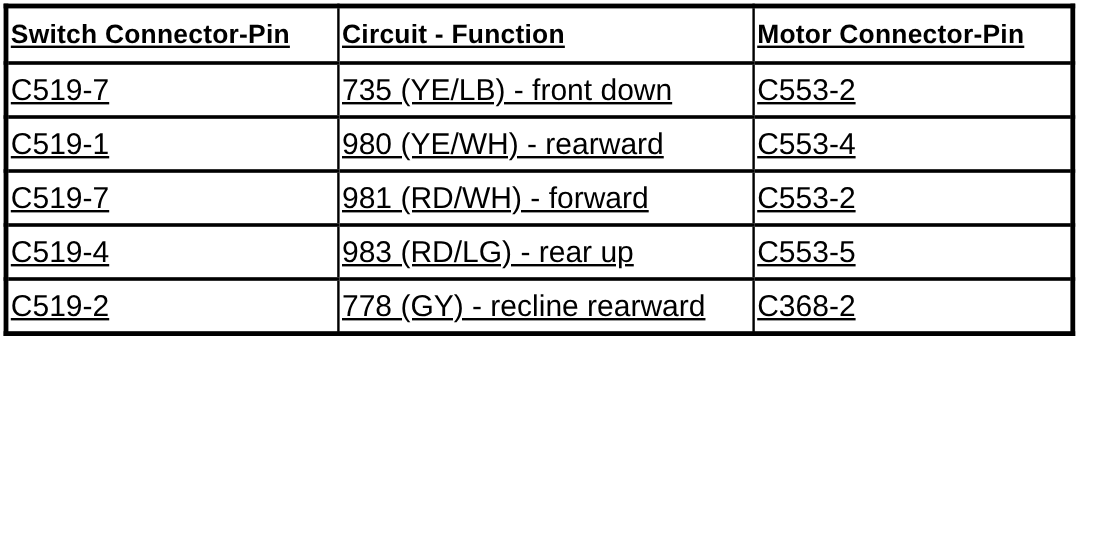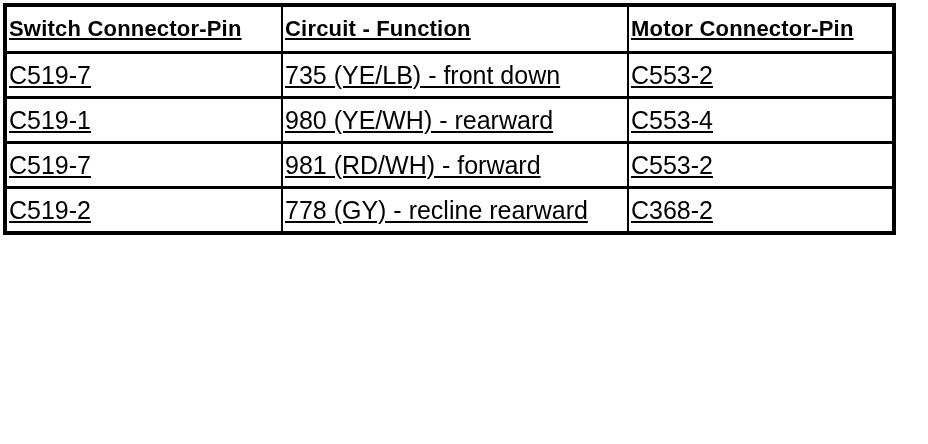--- a/index.html
+++ b/index.html
@@ -81,19 +81,24 @@
           <td>C519-1</td>
           <td>980 (YE/WH) - rearward</td>
           <td>C553-4</td>
         </tr>
         <tr>
           <td>C519-7</td>
           <td>981 (RD/WH) - forward</td>
           <td>C553-2</td>
         </tr>
         <tr>
+          <td>C519-4</td>
+          <td>983 (RD/LG) - rear up</td>
+          <td>C553-5</td>
+        </tr>
+        <tr>
           <td>C519-2</td>
           <td>778 (GY) - recline rearward</td>
           <td>C368-2</td>
         </tr>
       </tbody>
   </table>
 </div>
 
 </body></html>

